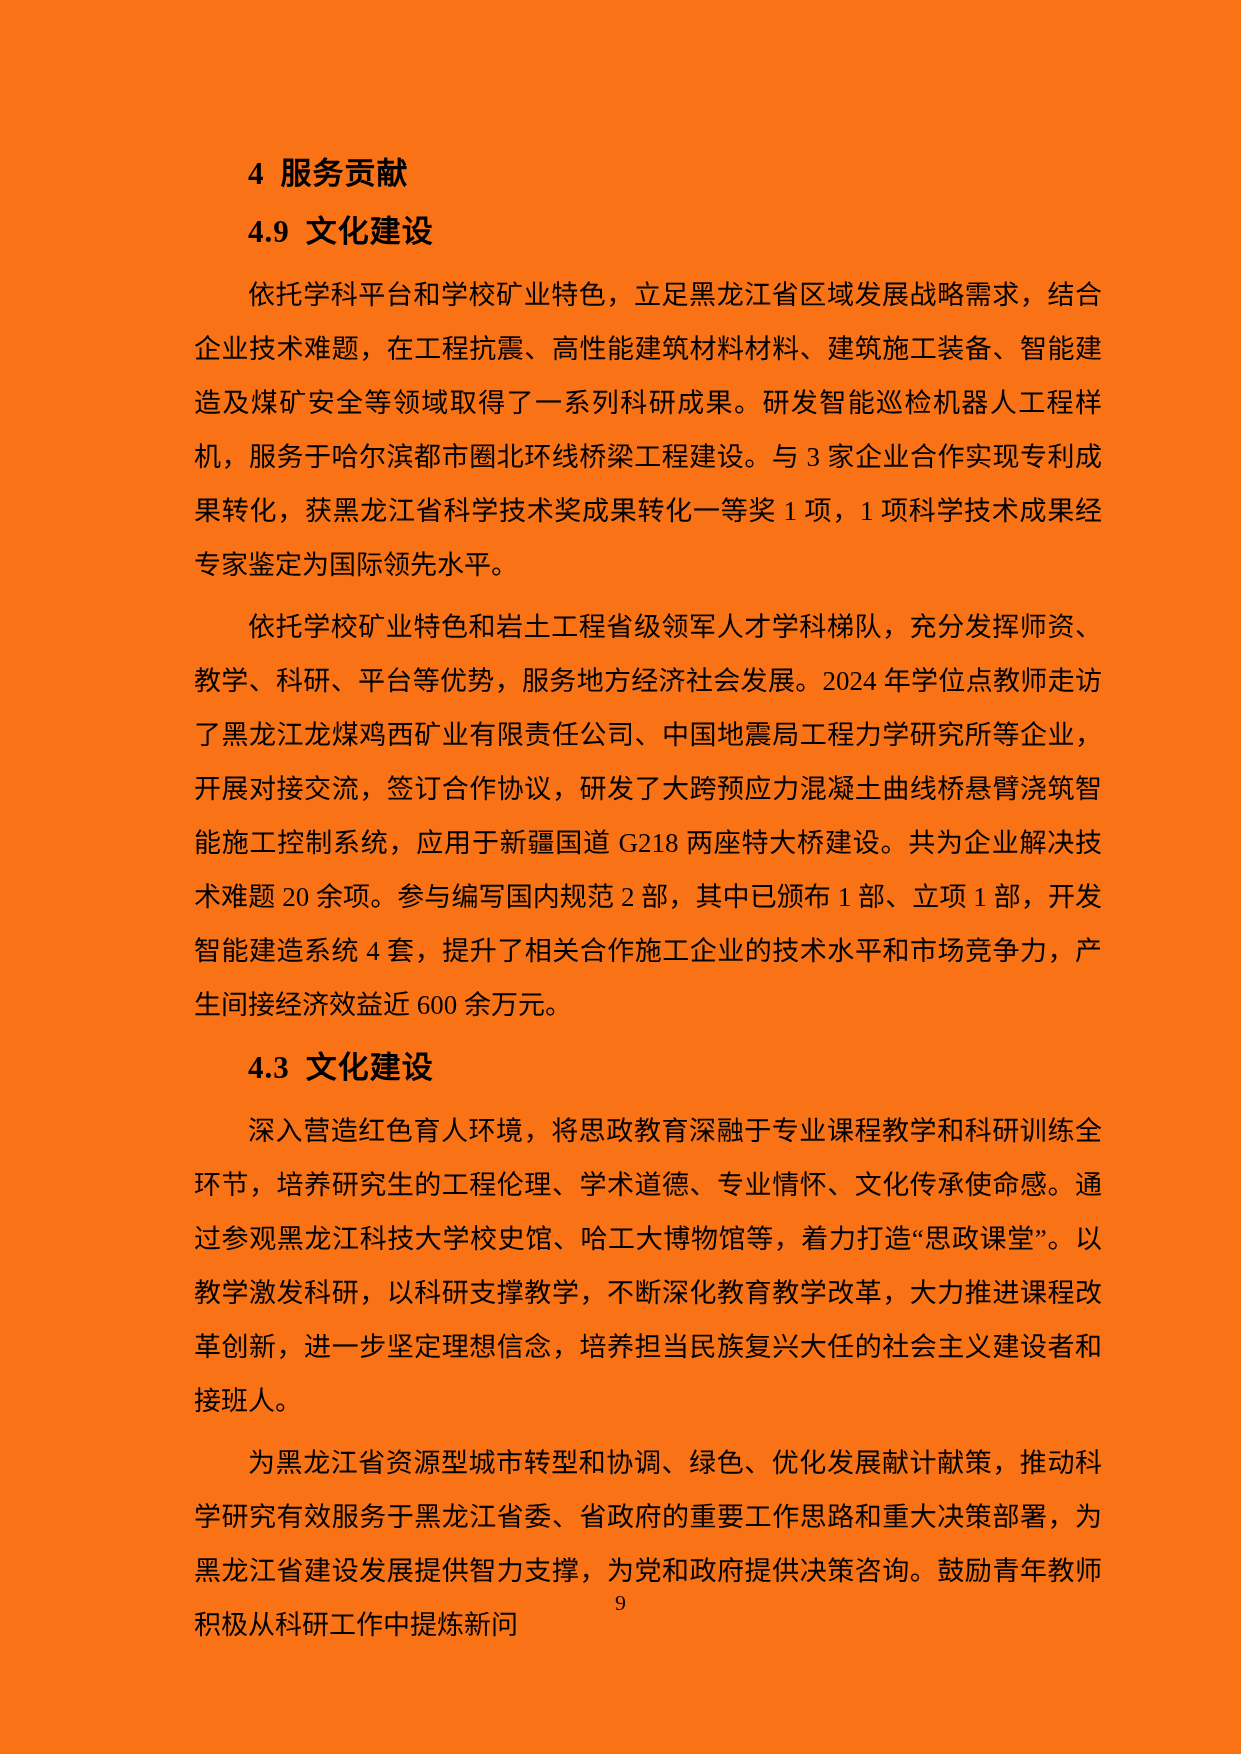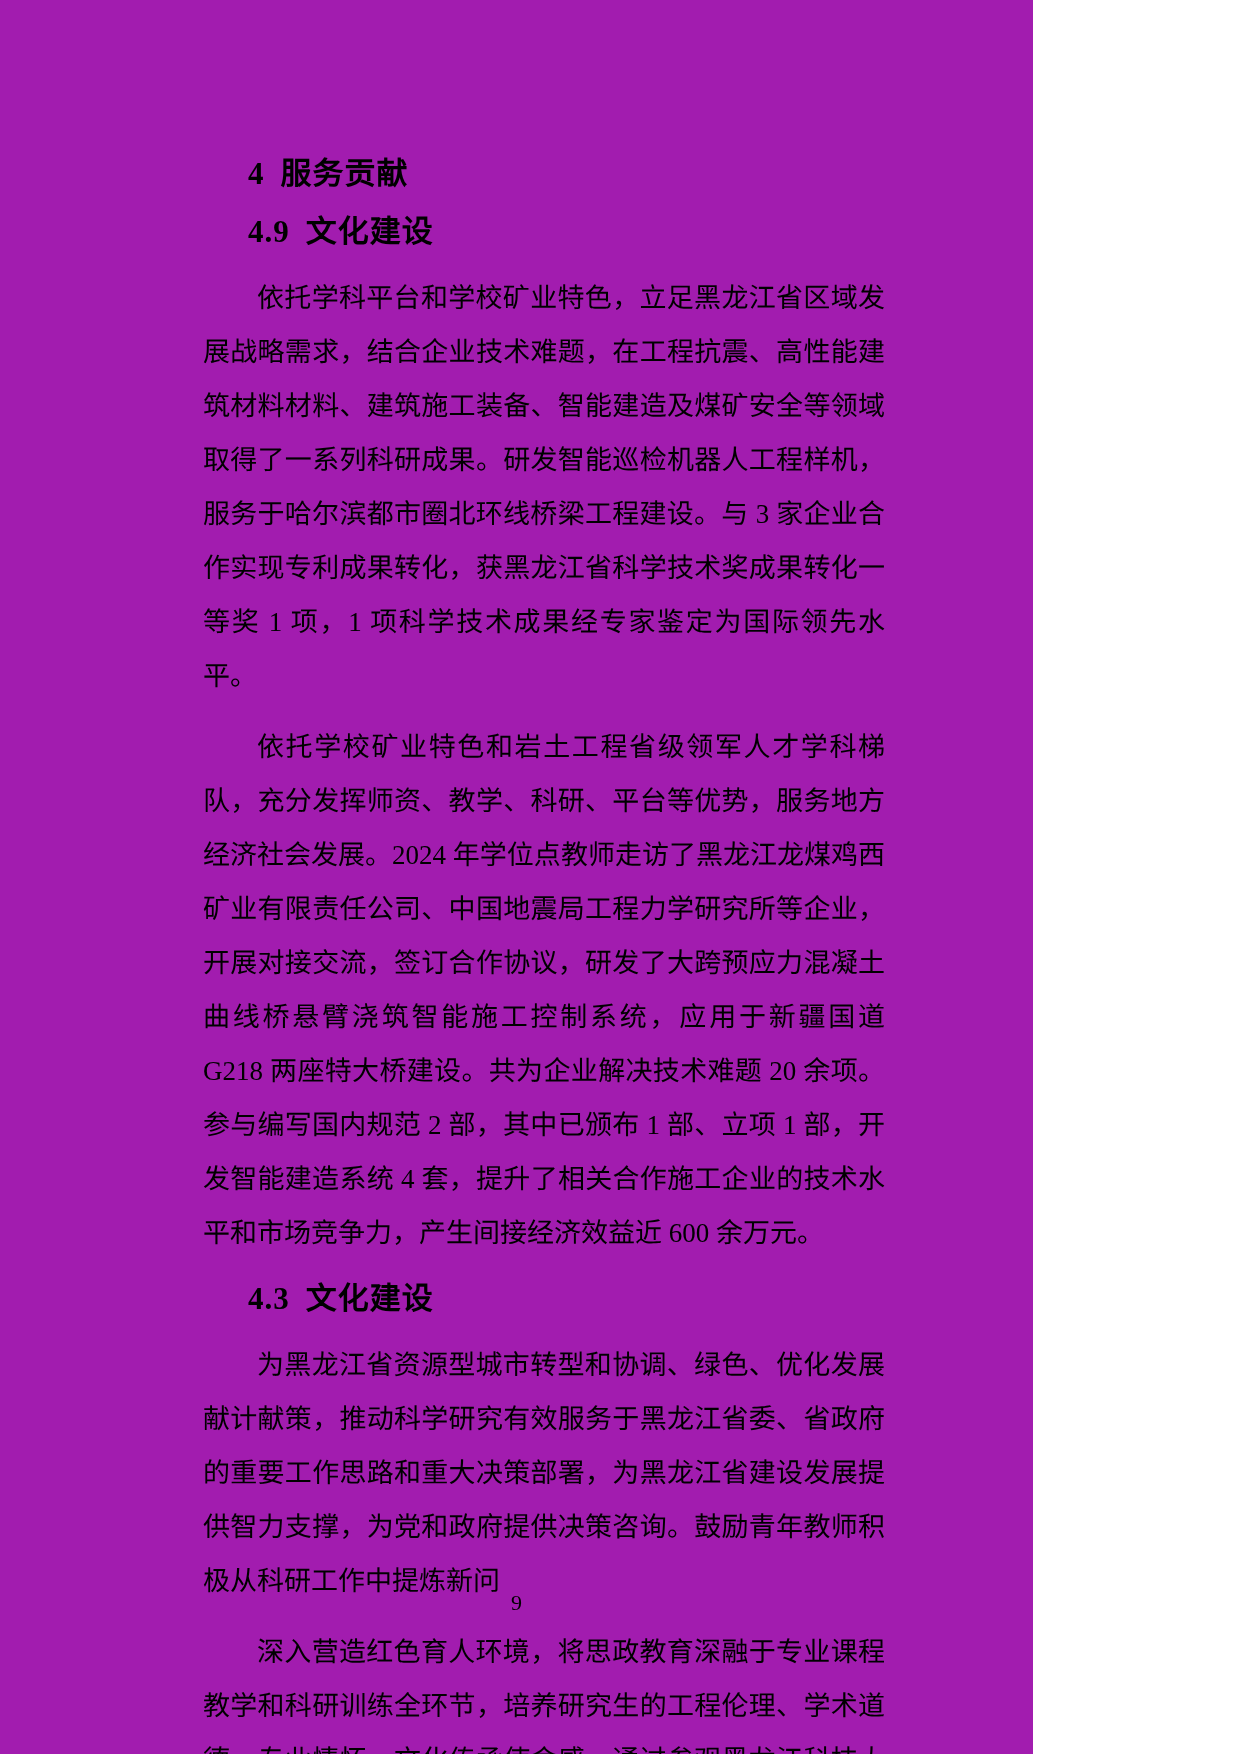--- a/index.html
+++ b/index.html
@@ -2,23 +2,23 @@
 <html lang="zh-CN"><head>
 <meta charset="utf-8">
 <style>
   html, body {
     margin: 0;
     padding: 0;
     background: #ffffff;
   }
   .page {
     position: relative;
-    width: 1033px;
+    width: 1241px;
     height: 1754px;
-    background: #a21caf;
+    background: #f97316;
     color: #000000;
     box-sizing: border-box;
     padding: 152px 131px 0 186px;
     overflow: hidden;
     font-family: "Liberation Serif", serif;
   }
   h1.sec-h, h2.sec-h {
     font-size: 31px;
     line-height: 44px;
     font-weight: bold;
@@ -35,21 +35,21 @@
     letter-spacing: 1px;
   }
   .sec-title {
     font-family: "Liberation Sans", sans-serif;
     font-weight: bold;
     letter-spacing: 1px;
   }
   p.body-para {
     font-size: 27px;
     line-height: 54px;
-    margin: 17px;
+    margin: 8px;
     text-indent: 2em;
     text-align: justify;
     text-justify: inter-ideograph;
     font-family: "Liberation Serif", "DejaVu Sans", serif;
   }
   .page-number {
     position: absolute;
     left: 0;
     right: 0;
     top: 1590px;
@@ -74,19 +74,19 @@
 
   <p class="body-para">依托学科平台和学校矿业特色，立足黑龙江省区域发展战略需求，结合企业技术难题，在工程抗震、高性能建筑材料材料、建筑施工装备、智能建造及煤矿安全等领域取得了一系列科研成果。研发智能巡检机器人工程样机，服务于哈尔滨都市圈北环线桥梁工程建设。与 3 家企业合作实现专利成果转化，获黑龙江省科学技术奖成果转化一等奖 1 项，1 项科学技术成果经专家鉴定为国际领先水平。</p>
 
 
   <p class="body-para">依托学校矿业特色和岩土工程省级领军人才学科梯队，充分发挥师资、教学、科研、平台等优势，服务地方经济社会发展。2024 年学位点教师走访了黑龙江龙煤鸡西矿业有限责任公司、中国地震局工程力学研究所等企业，开展对接交流，签订合作协议，研发了大跨预应力混凝土曲线桥悬臂浇筑智能施工控制系统，应用于新疆国道 G218 两座特大桥建设。共为企业解决技术难题 20 余项。参与编写国内规范 2 部，其中已颁布 1 部、立项 1 部，开发智能建造系统 4 套，提升了相关合作施工企业的技术水平和市场竞争力，产生间接经济效益近 600 余万元。</p>
 
   <h2 class="sec-h">
     <span class="sec-num">4.3</span><span class="sec-title">文化建设</span>
   </h2>
 
+  <p class="body-para">深入营造红色育人环境，将思政教育深融于专业课程教学和科研训练全环节，培养研究生的工程伦理、学术道德、专业情怀、文化传承使命感。通过参观黑龙江科技大学校史馆、哈工大博物馆等，着力打造“思政课堂”。以教学激发科研，以科研支撑教学，不断深化教育教学改革，大力推进课程改革创新，进一步坚定理想信念，培养担当民族复兴大任的社会主义建设者和接班人。</p>
+
   <p class="body-para">为黑龙江省资源型城市转型和协调、绿色、优化发展献计献策，推动科学研究有效服务于黑龙江省委、省政府的重要工作思路和重大决策部署，为黑龙江省建设发展提供智力支撑，为党和政府提供决策咨询。鼓励青年教师积极从科研工作中提炼新问</p>
-
-  <p class="body-para">深入营造红色育人环境，将思政教育深融于专业课程教学和科研训练全环节，培养研究生的工程伦理、学术道德、专业情怀、文化传承使命感。通过参观黑龙江科技大学校史馆、哈工大博物馆等，着力打造“思政课堂”。以教学激发科研，以科研支撑教学，不断深化教育教学改革，大力推进课程改革创新，进一步坚定理想信念，培养担当民族复兴大任的社会主义建设者和接班人。</p>
 
   <div class="page-number">9</div>
 
 </div>
 
 </body></html>

